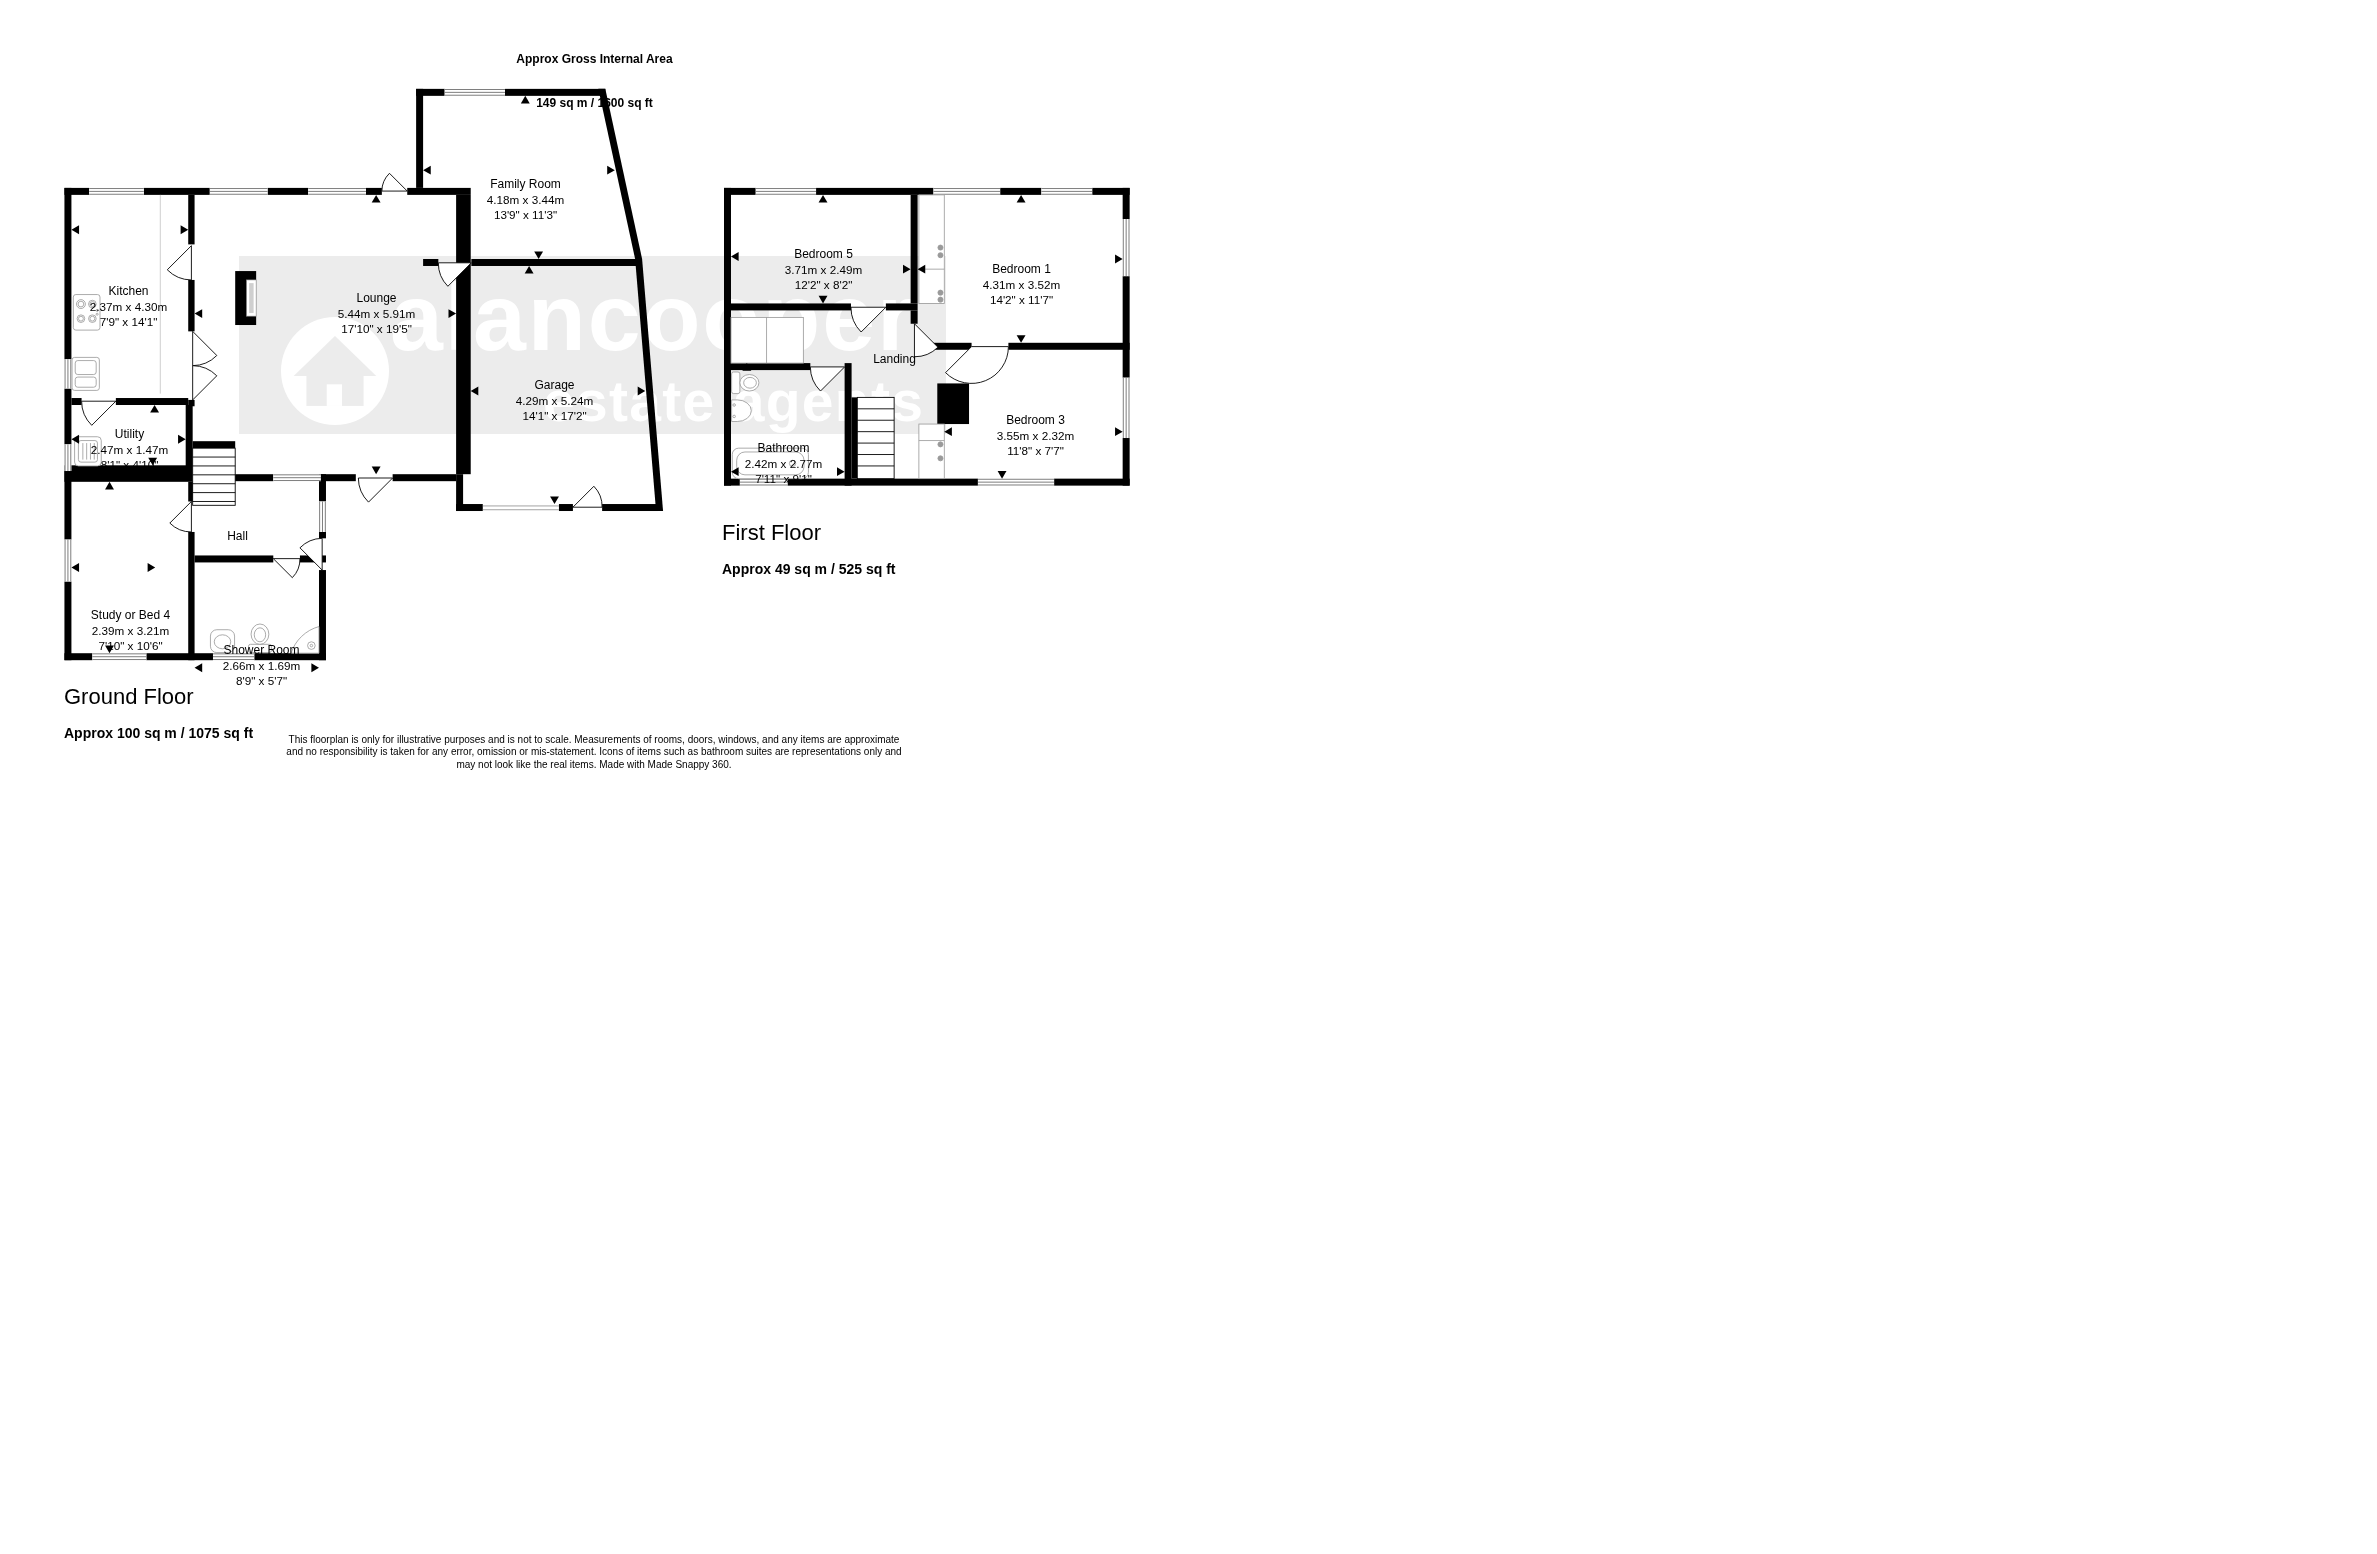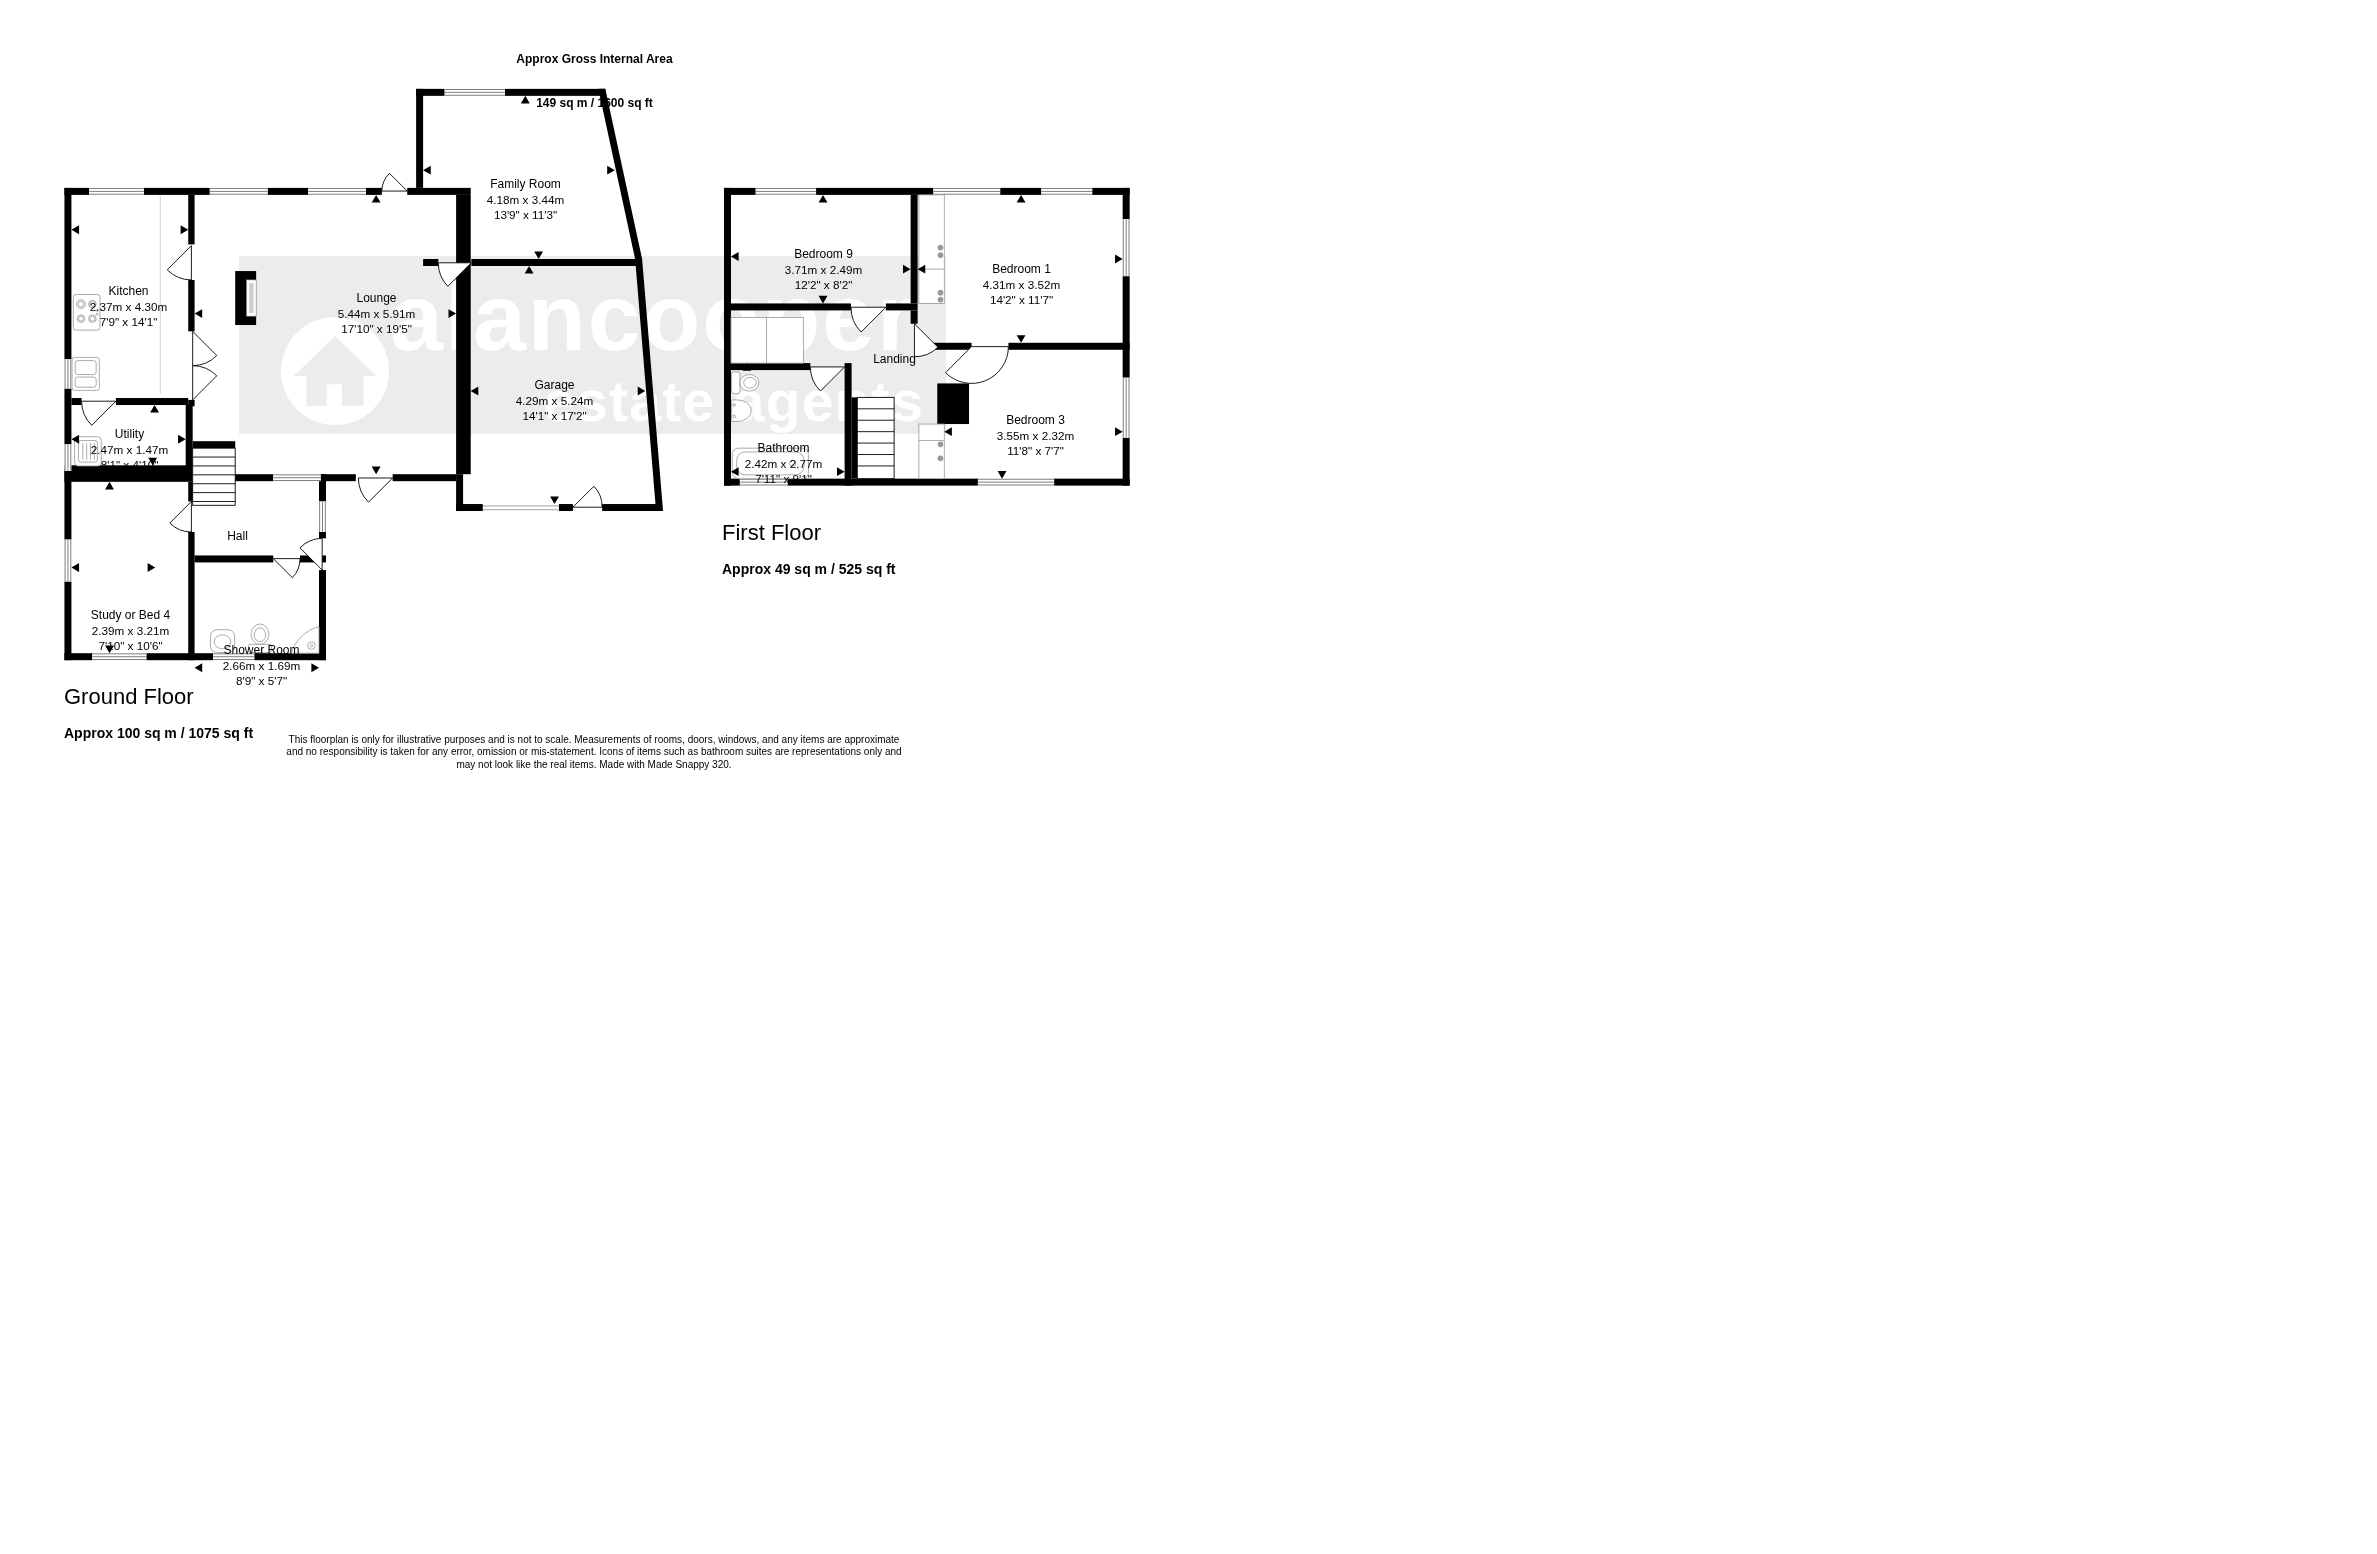--- a/index.html
+++ b/index.html
@@ -474,21 +474,21 @@
     <span class="rd">2.39m x 3.21m</span>
     <span class="rd">7'10" x 10'6"</span>
   </div>
   <div class="room-label" style="left:166px;top:643px">
     <span class="rn">Shower Room</span>
     <span class="rd">2.66m x 1.69m</span>
     <span class="rd">8'9" x 5'7"</span>
   </div>
 
   <div class="room-label" style="left:728px;top:247px">
-    <span class="rn">Bedroom 9</span>
+    <span class="rn">Bedroom 5</span>
     <span class="rd">3.71m x 2.49m</span>
     <span class="rd">12'2" x 8'2"</span>
   </div>
   <div class="room-label" style="left:926px;top:262px">
     <span class="rn">Bedroom 1</span>
     <span class="rd">4.31m x 3.52m</span>
     <span class="rd">14'2" x 11'7"</span>
   </div>
   <div class="room-label" style="left:799px;top:352px">
     <span class="rn">Landing</span>
@@ -509,16 +509,16 @@
     <span class="fc-area">Approx 100 sq m / 1075 sq ft</span>
   </div>
   <div class="floor-caption" style="left:722px;top:522px">
     <span class="fc-name">First Floor</span>
     <span class="fc-area">Approx 49 sq m / 525 sq ft</span>
   </div>
 
   <div class="disclaimer">
     <span>This floorplan is only for illustrative purposes and is not to scale. Measurements of rooms, doors, windows, and any items are approximate</span>
     <span>and no responsibility is taken for any error, omission or mis-statement. Icons of items such as bathroom suites are representations only and</span>
-    <span>may not look like the real items. Made with Made Snappy 320.</span>
+    <span>may not look like the real items. Made with Made Snappy 360.</span>
   </div>
 </div>
 
 
 </body></html>

